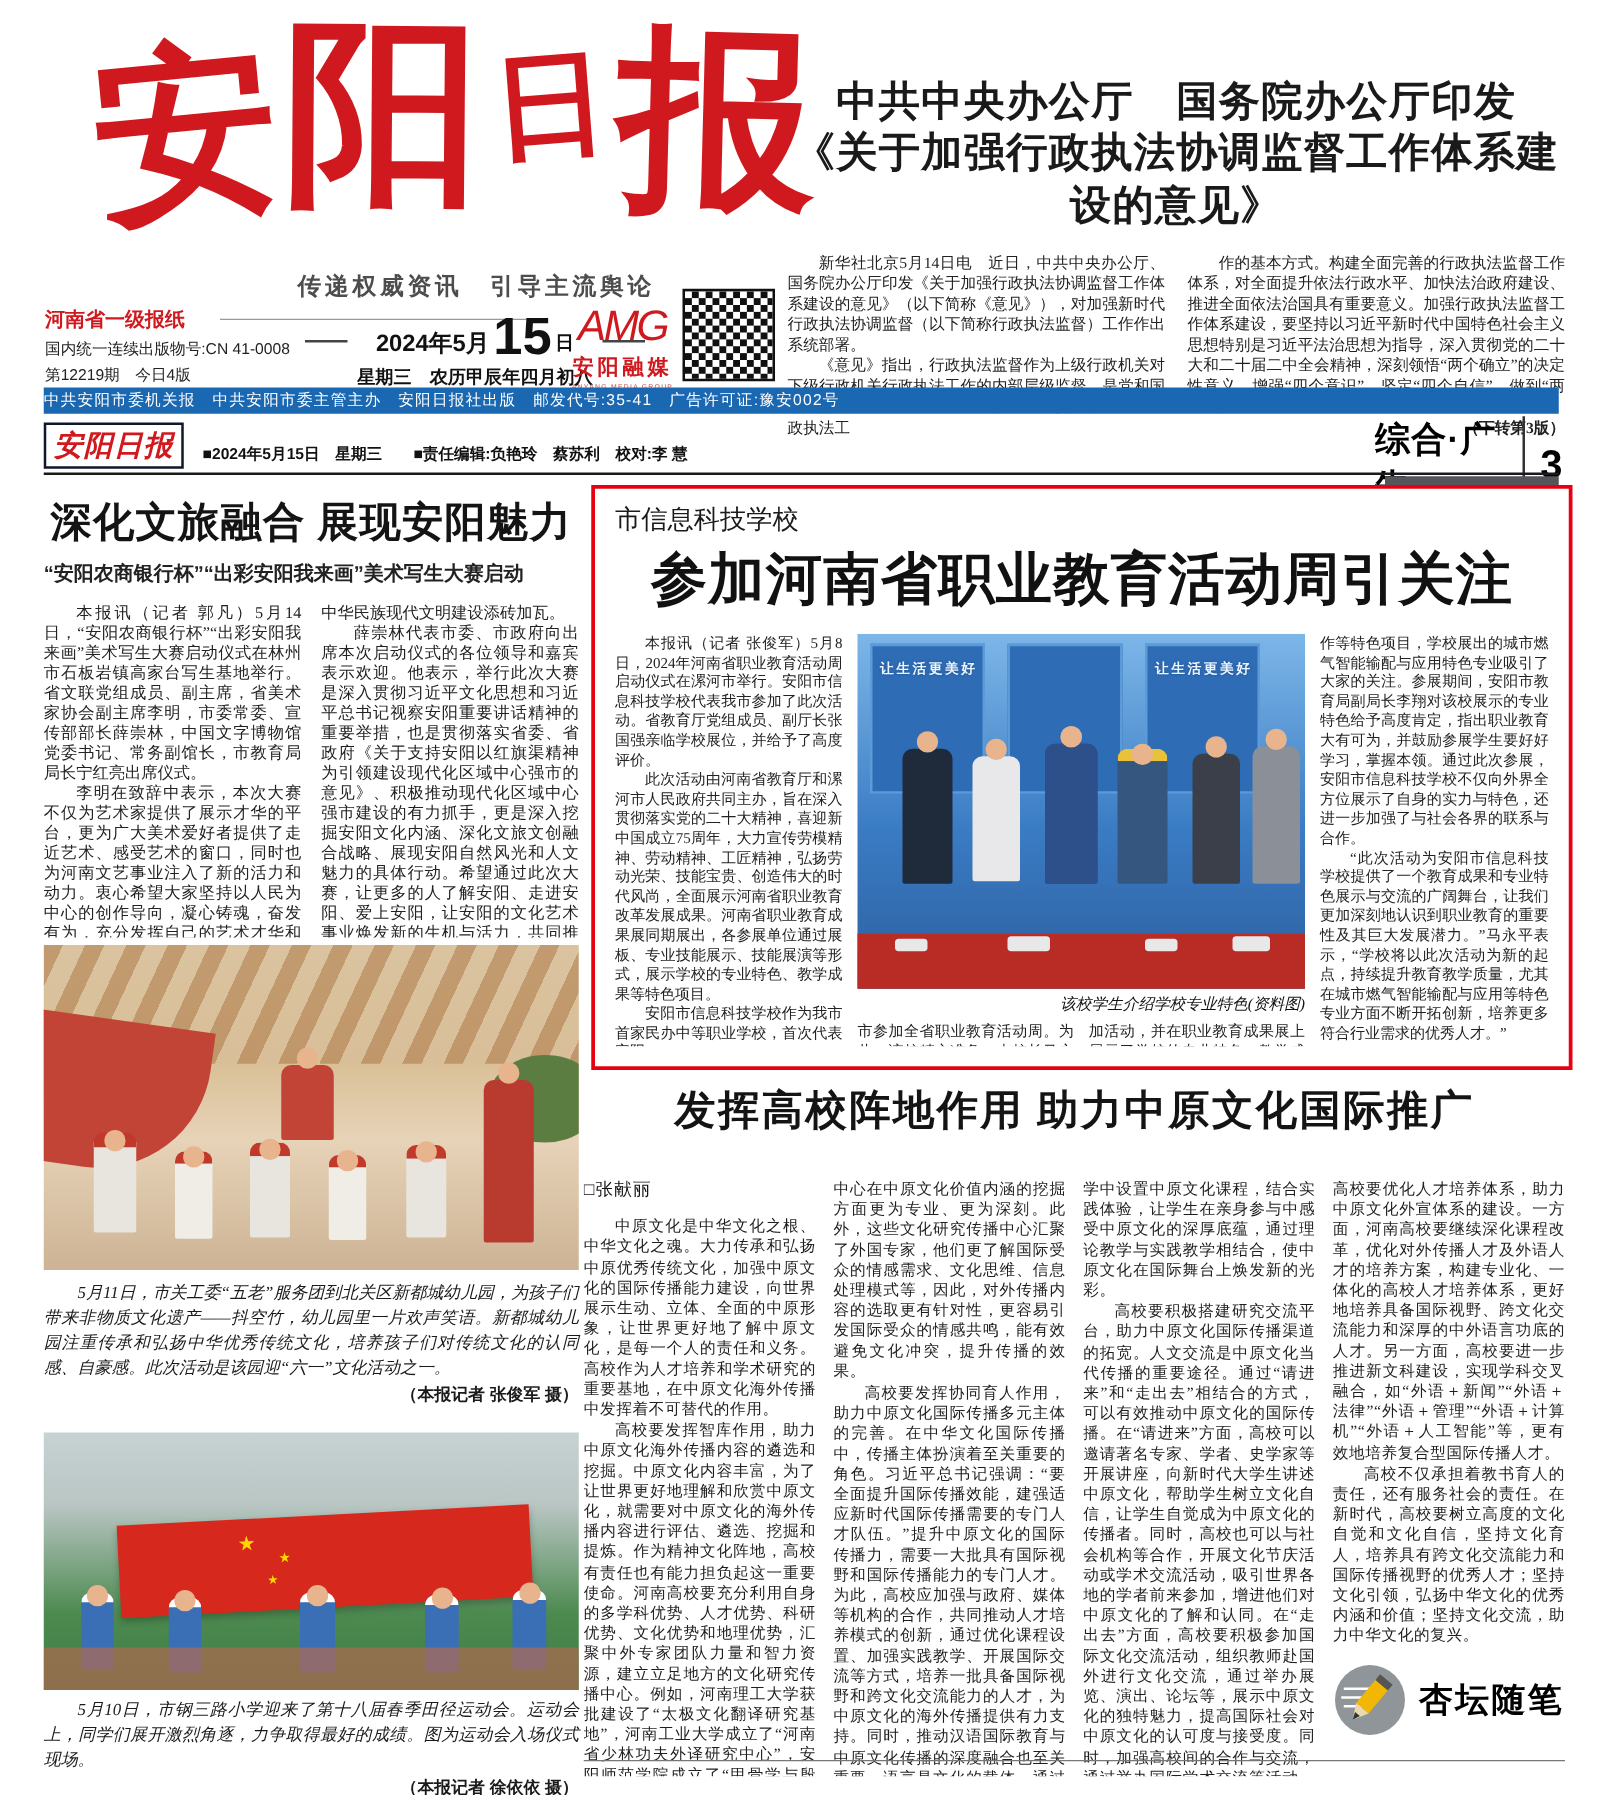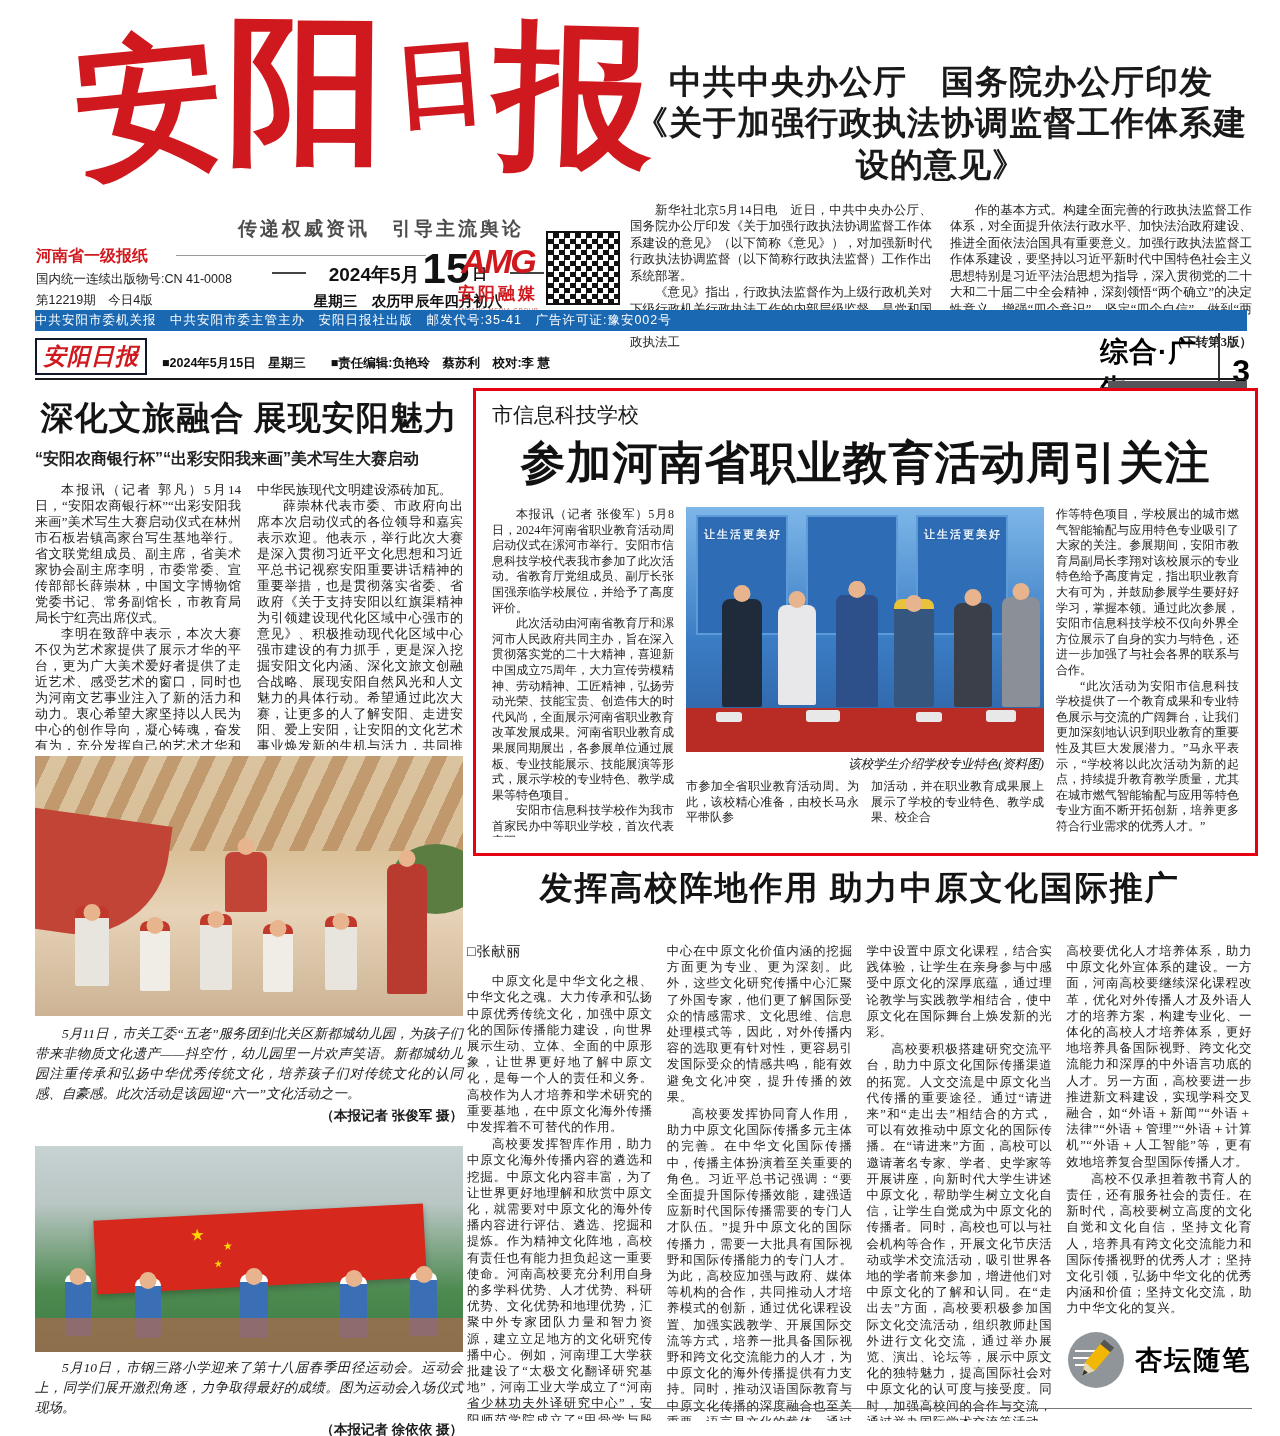--- a/index.html
+++ b/index.html
@@ -15,32 +15,32 @@
   .mt2 { font-size:92px;  transform:translateY(-34px) rotate(-3deg); margin:0 4px; }
   .mt3 { font-size:158px; transform:translateY(4px) rotate(3deg); }
   .tagline { position:absolute; left:238px; top:216px; font-size:19px; font-weight:bold;
     color:#4d4d4d; letter-spacing:3px; font-family:"Liberation Sans", sans-serif; }
 
   .grade-block { position:absolute; left:36px; top:246px; width:250px; }
   .grade { color:#d0191e; font-size:16px; font-weight:bold; font-family:"Liberation Sans", sans-serif; }
   .grade-line { position:absolute; left:140px; top:9px; width:250px; height:1px; background:#999; }
   .issn, .issue { font-size:12.5px; color:#222; margin-top:4px; font-family:"Liberation Sans", sans-serif; }
 
-  .date-block { position:absolute; left:308px; top:250px; width:200px; text-align:center;
+  .date-block { position:absolute; left:280px; top:250px; width:200px; text-align:center;
     font-family:"Liberation Sans", sans-serif; }
   .date-l1 { font-size:19px; color:#111; font-weight:bold; display:flex; align-items:flex-end; justify-content:center; }
   .date-day { font-size:42px; line-height:0.9; font-weight:bold; margin:0 3px; }
   .date-suffix { font-size:15px; padding-bottom:4px; }
   .date-l2 { font-size:14.5px; color:#111; font-weight:bold; margin-top:4px; }
   .date-dash-l, .date-dash-r { position:absolute; top:22px; width:34px; height:2px; background:#444; }
   .date-dash-l { left:-36px; } .date-dash-r { right:-36px; }
 
   .amg-block { position:absolute; left:452px; top:244px; width:92px; text-align:center;
     font-family:"Liberation Sans", sans-serif; color:#d0191e; }
-  .amg-letters { font-size:34px; font-weight:700; font-style:italic; letter-spacing:-2px; line-height:1; }
+  .amg-letters { font-size:34px; font-weight:400; font-style:italic; letter-spacing:-2px; line-height:1; }
   .amg-name { font-size:17px; font-weight:bold; letter-spacing:3px; margin-top:4px; }
   .amg-sub { font-size:5.5px; letter-spacing:1px; color:#c0504d; margin-top:2px; }
 
   .qr { position:absolute; left:546px; top:231px; width:74px; height:74px; border:2px solid #111;
     background-image:repeating-conic-gradient(#111 0% 25%, #fff 0% 50%); background-size:11px 11px; }
 
   
   .top-article { position:absolute; left:630px; top:62px; width:622px; }
   .top-headline { text-align:center; font-weight:bold; color:#1a1a1a; line-height:1.25; letter-spacing:1px; }
   .top-headline .h1 { font-size:33px; }
@@ -92,21 +92,21 @@
   .pf::before { content:""; position:absolute; left:50%; top:-14px; transform:translateX(-50%);
     width:17px; height:17px; border-radius:50%; background:#e8b48e; }
   .photo2 { left:35px; top:1146px; width:428px; height:206px;
     background:linear-gradient(180deg,#c7d2d2 0%,#b9c6c4 28%,#4d8a50 70%,#3c7d45 100%); }
   .p2-trees { position:absolute; left:0; top:30px; width:100%; height:36px;
     background:repeating-linear-gradient(90deg,#3f5f35 0 42px,#62815０ 42px 60px); opacity:.55; border-radius:20px; }
   .p2-flag { position:absolute; left:60px; top:66px; width:330px; height:74px; background:#d6281c;
     transform:rotate(-3deg); box-shadow:0 3px 6px rgba(0,0,0,.25); }
   .p2-star { position:absolute; color:#ffd700; font-size:16px; }
   .p2-track { position:absolute; left:0; bottom:0; width:100%; height:34px; background:#b06a50; opacity:.7; }
-  .photo-expo { position:relative; width:100%; height:245px;
+  .photo-expo { position:relative; width:100%; height:284px;
     background:linear-gradient(180deg,#7db6e8 0%,#3a7cc4 55%,#2d5e9e 100%); }
   .pe-panel { position:absolute; top:8px; width:92px; height:120px; background:#2e6cb5;
     border:2px solid #5d9bd8; }
   .pe-text { position:absolute; color:#eaf4ff; font-size:11px; font-weight:bold; letter-spacing:2px;
     font-family:"Liberation Sans", sans-serif; text-shadow:0 0 2px #1c4f8c; }
   .pe-table { position:absolute; left:0; bottom:0; width:100%; height:44px; background:#b92b25; }
   .pe-item { position:absolute; bottom:30px; background:#e8e8e8; border-radius:3px; }
 
   .caption { position:absolute; left:35px; width:428px; font-size:13.5px; line-height:20px;
     color:#1a1a1a; text-align:justify; font-style:italic; }

